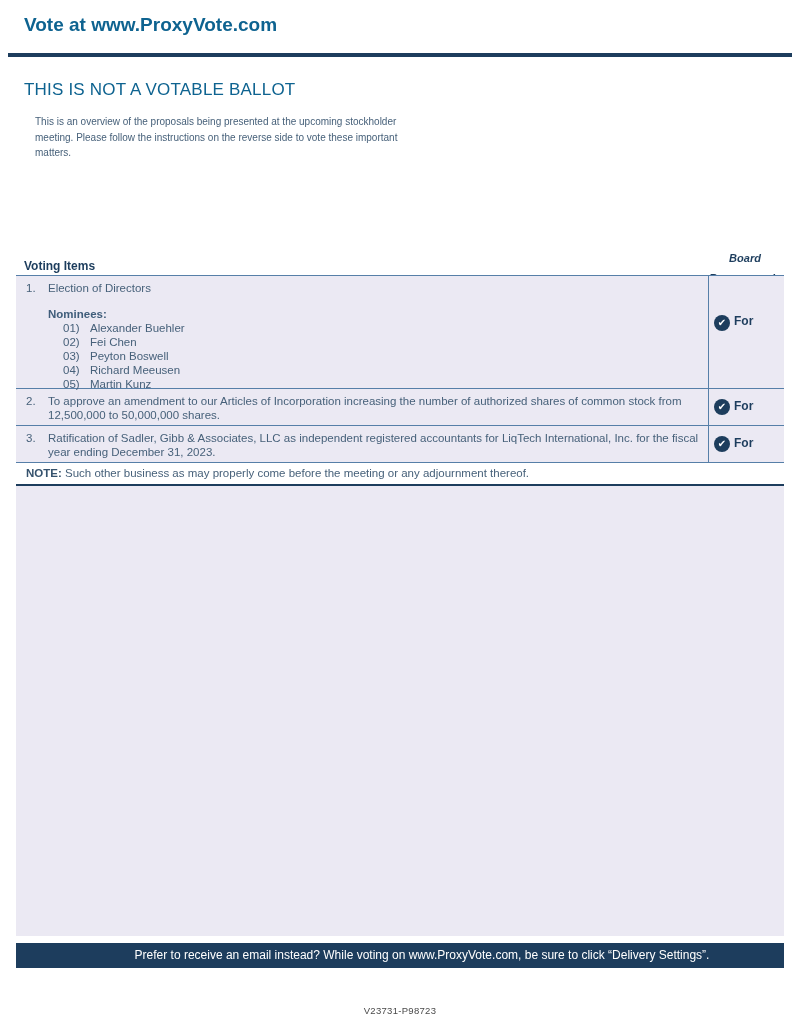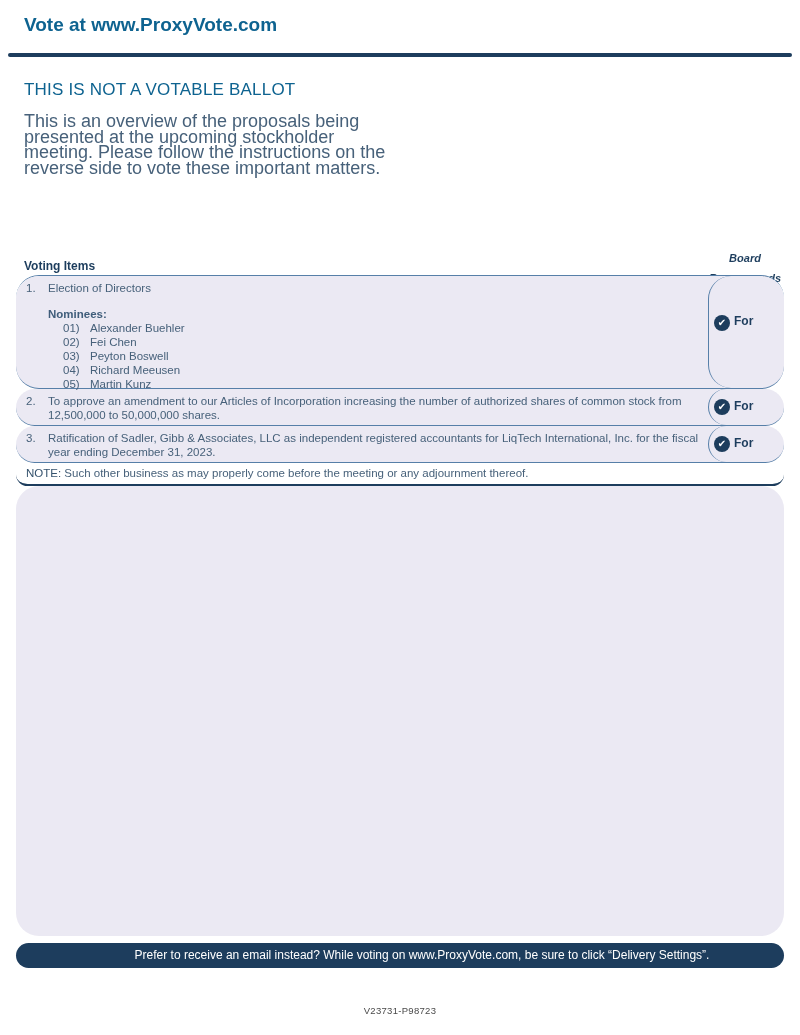--- a/index.html
+++ b/index.html
@@ -1,15 +1,15 @@
 <!DOCTYPE html>
 <html style="--brand: #0e6390; --navy: #1d3d5d; --table-bg: #ebe9f3; --rule-blue: #567fa8; --body-text: #47617a;"><head>
 <meta charset="utf-8">
 <style>
-  * { margin:0; padding:0; box-sizing:border-box;border-radius:23px; }
+  * { margin:0; padding:0; box-sizing:border-box; }
   html,body { background:#ffffff; }
   body {
     width:800px; height:1035px;
     font-family:"Liberation Sans", sans-serif;
     position:relative; overflow:hidden;
     color:#47617a;
   }
   .page { position:absolute; inset:0; }
 
   
@@ -23,22 +23,22 @@
     height:4px; background:var(--navy,#1d3d5d);
   }
 
   
   .notice-title {
     position:absolute; top:80px; left:24px;
     font-size:17px; font-weight:normal; letter-spacing:0.2px;
     color:var(--brand,#0e6390);
   }
   .notice-body {
-    position:absolute; top:114px; left:24px; width:370px;
-    font-size:18px; line-height:15.5px;
+    position:absolute; top:114px; left:35px; width:370px;
+    font-size:10px; line-height:15.5px;
     color:var(--body-text,#47617a);
   }
 
   
   .voting-items-label {
     position:absolute; top:259px; left:24px;
     font-size:12px; font-weight:bold;
     color:var(--navy,#1d3d5d);
   }
   .recommends-label {
@@ -88,21 +88,21 @@
   }
 
   
   .note-row {
     background:#ffffff;
     border-bottom:2px solid var(--navy,#1d3d5d);
     padding:4px 10px 3px 10px;
     font-size:11.5px; line-height:13.5px;
     color:var(--body-text,#3f5d7a);
   }
-  .note-label { font-weight:normal; color:#35526d; }
+  .note-label { font-weight:bold; color:#35526d; }
 
   
   .filler {
     height:450px; background:var(--table-bg,#ebe9f3);
   }
 
   
   .email-banner {
     position:absolute; top:943px; left:16px; right:16px; height:25px;
     background:var(--navy,#1d3d5d);

